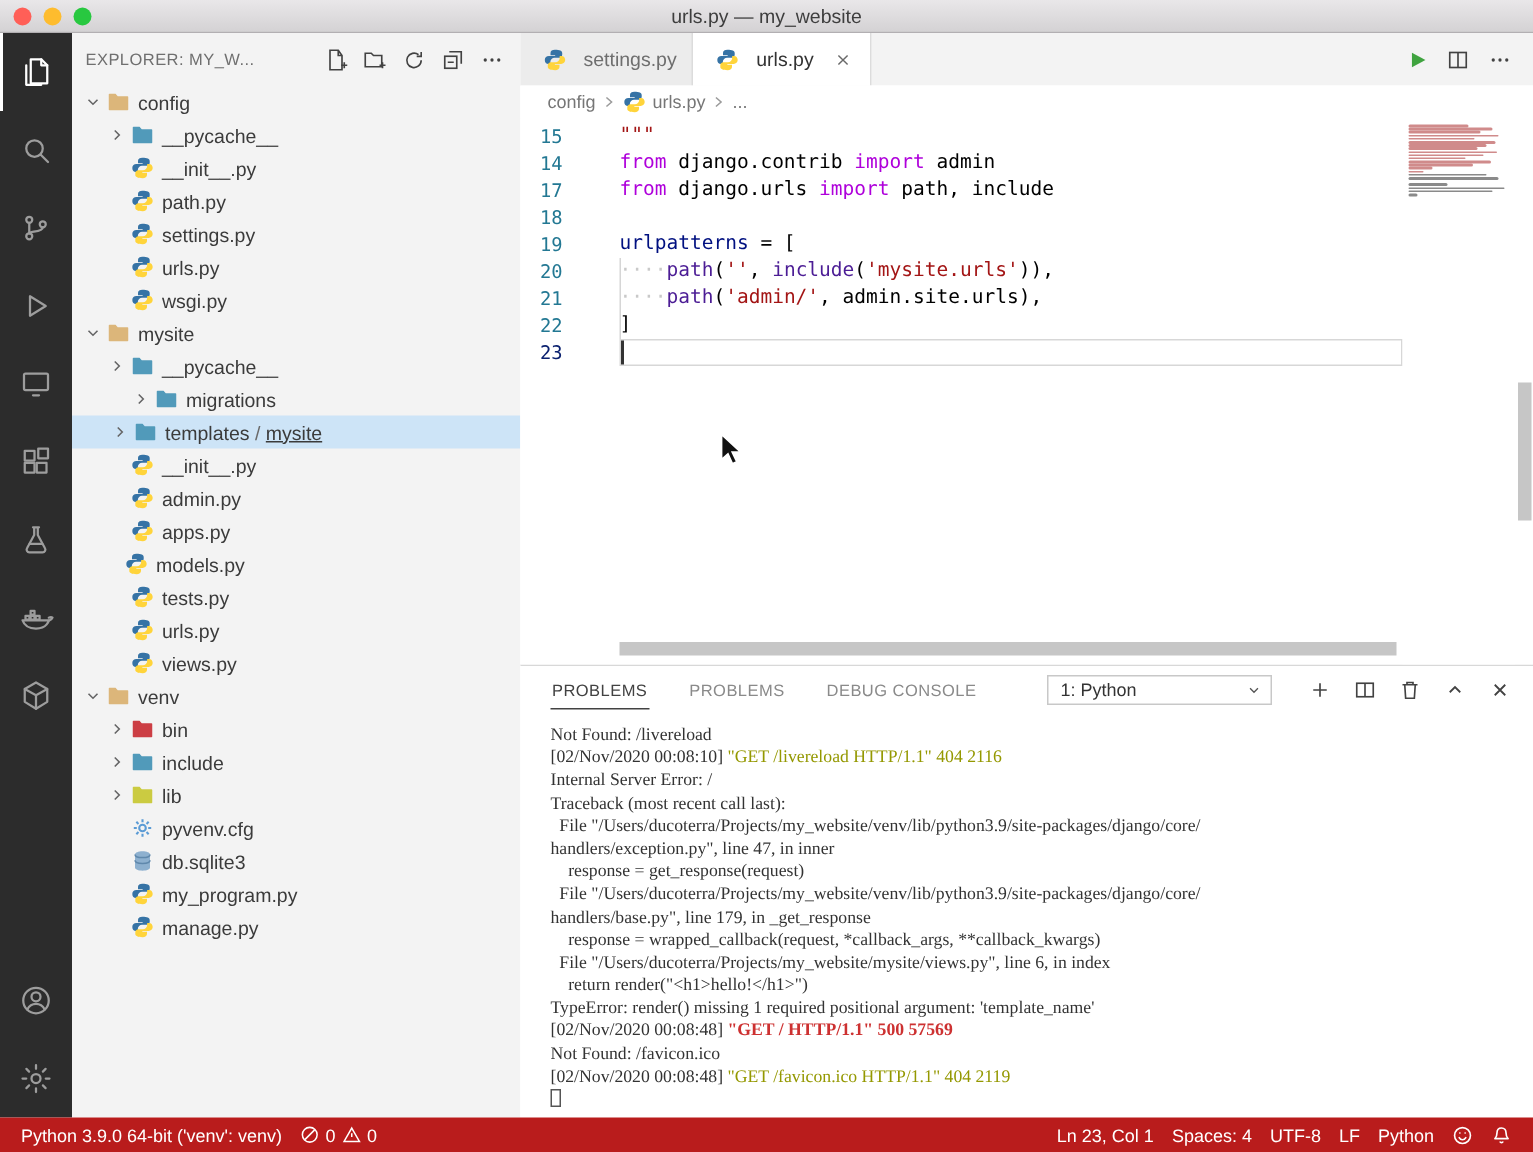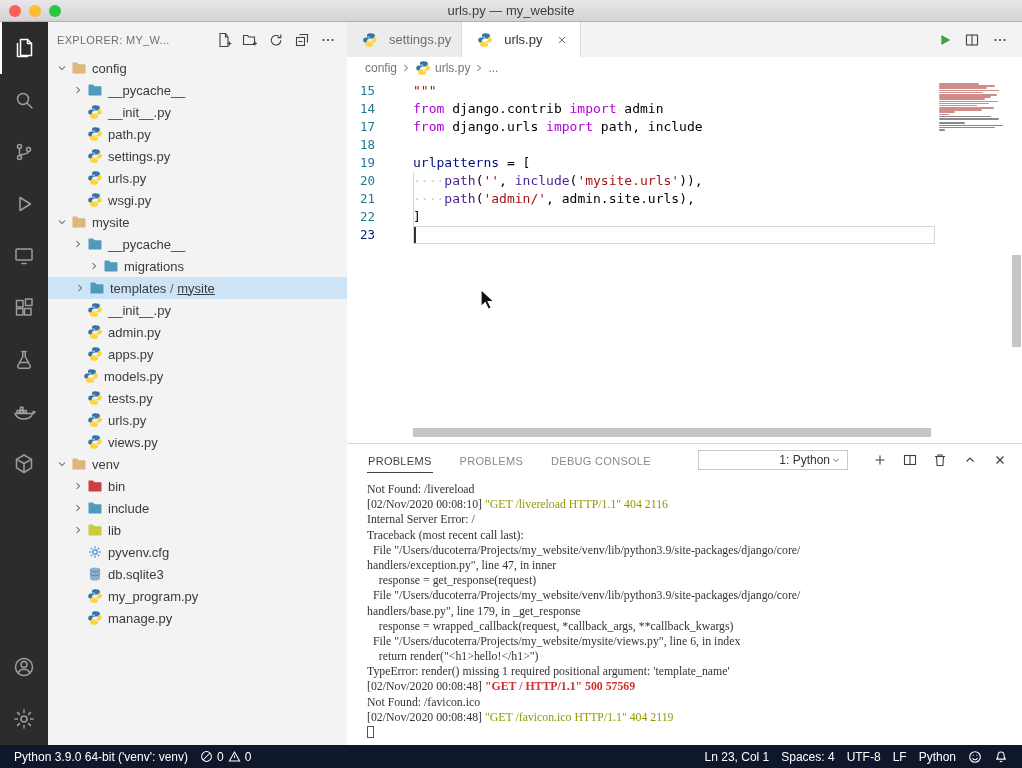--- a/index.html
+++ b/index.html
@@ -63,29 +63,29 @@
   .mmr{height:1.6px;border-radius:1px}
   .mmr.r{background:#d08b8b}.mmr.d{background:#8a8a8a}
   .scroll-v{position:absolute;right:1px;top:176px;width:9px;height:92px;background:#c6c6c6;cursor:pointer}
   .scroll-h{position:absolute;left:66px;bottom:6px;width:518px;height:9px;background:#c6c6c6;cursor:pointer}
   
   .panel{height:302px;flex:0 0 302px;border-top:1px solid #d8d8d8;background:#fff;display:flex;flex-direction:column}
   .panel-header{height:32px;flex:0 0 32px;display:flex;align-items:center;padding:0 12px 0 20px}
   .ptab{font-size:11px;letter-spacing:.3px;color:#8a8a8a;margin-right:26px;padding:7px 1px 5px;cursor:pointer}
   .ptab.active{color:#424242;border-bottom:1px solid #424242}
   .pt-select{margin-left:auto;width:150px;height:20px;border:1px solid #c8c8c8;background:#fff;
-    display:flex;align-items:center;justify-content:flex-end;padding:0 5px 0 8px;font-size:12px;color:#333;cursor:pointer}
+    display:flex;align-items:center;justify-content:space-between;padding:0 5px 0 8px;font-size:12px;color:#333;cursor:pointer}
   .panel-actions{display:flex;gap:10px;color:#424242;margin-left:22px;align-items:center}
   .panel-actions .act{width:20px;height:20px;display:flex;align-items:center;justify-content:center;cursor:pointer}
   #term{flex:1;padding:6px 8px 0 20px;font-family:Liberation Serif, serif;font-size:11.8px;color:#333;overflow:hidden}
   .tline{height:15.2px;line-height:15.2px;white-space:pre}
   .t-y{color:#949800}.t-r{color:#cd3131;font-weight:bold}
   .tcur{display:inline-block;width:7px;height:12px;border:1px solid #555;vertical-align:-2px}
   
-  .statusbar{position:absolute;left:0;right:0;bottom:0;height:23px;background:#0f172a;color:#fff;
+  .statusbar{position:absolute;left:0;right:0;bottom:0;height:23px;background:#b91c1c;color:#fff;
     display:flex;align-items:center;font-size:12px;padding:0 8px}
   .sb-item{display:flex;align-items:center;gap:4px;padding:0 6px;height:100%;cursor:pointer;white-space:nowrap}
   .sb-right{margin-left:auto;display:flex;align-items:center}
   
   .mouse-cursor{position:absolute;left:479px;top:288px;pointer-events:none;z-index:50}
 </style>
 </head>
 <body>
 
 <div class="window">

